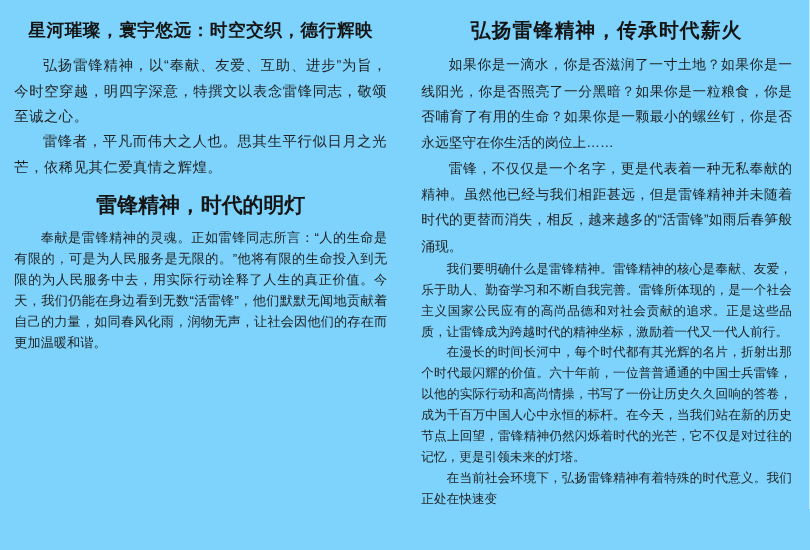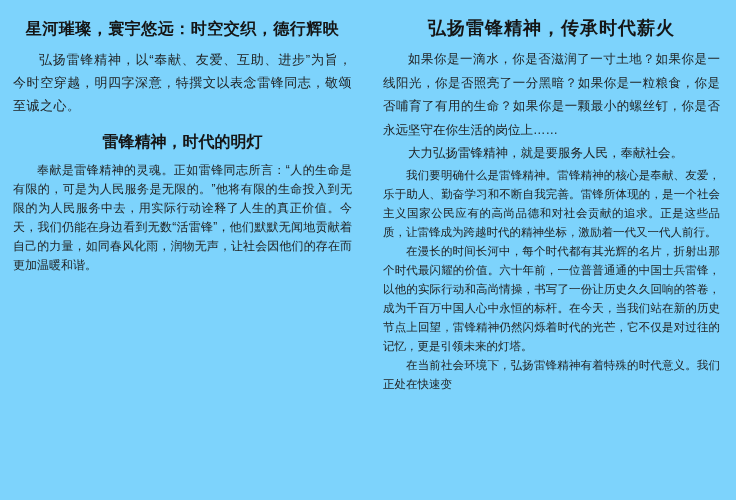--- a/index.html
+++ b/index.html
@@ -60,21 +60,21 @@
   .kai-block { margin-top: 6px; }
   .intro-para {
     font-size: 12.5px;
     line-height: 23.5px;
     text-align: justify;
     text-indent: 2em;
   }
   .intro-block { margin-top: 6px; }
   .section-heading {
     margin: 14px 0 8px 0;
-    font-size: 16px;
+    font-size: 19px;
     line-height: 22px;
     font-weight: bold;
     text-align: center;
     color: #151515;
   }
   .page-right .section-heading {
     margin-top: 14px;
     font-size: 14px;
   }
   .song-para {
@@ -91,36 +91,37 @@
 </head>
 <body>
 
 <div class="canvas">
 
   <div class="page page-left">
     <h1 class="essay-title">星河璀璨，寰宇悠远：时空交织，德行辉映</h1>
 
     <div class="kai-block">
       <p class="kai-para">弘扬雷锋精神，以“奉献、友爱、互助、进步”为旨，今时空穿越，明四字深意，特撰文以表念雷锋同志，敬颂至诚之心。</p>
+      <p class="kai-para">雷锋者，平凡而伟大之人也。思其生平行似日月之光芒，依稀见其仁爱真情之辉煌。</p>
     </div>
 
     <h2 class="section-heading">雷锋精神，时代的明灯</h2>
 
     <div>
       <p class="song-para">奉献是雷锋精神的灵魂。正如雷锋同志所言：“人的生命是有限的，可是为人民服务是无限的。”他将有限的生命投入到无限的为人民服务中去，用实际行动诠释了人生的真正价值。今天，我们仍能在身边看到无数“活雷锋”，他们默默无闻地贡献着自己的力量，如同春风化雨，润物无声，让社会因他们的存在而更加温暖和谐。</p>
 
     </div>
   </div>
 
   <div class="page page-right">
     <h1 class="essay-title">弘扬雷锋精神，传承时代薪火</h1>
 
     <div class="intro-block">
       <p class="intro-para">如果你是一滴水，你是否滋润了一寸土地？如果你是一线阳光，你是否照亮了一分黑暗？如果你是一粒粮食，你是否哺育了有用的生命？如果你是一颗最小的螺丝钉，你是否永远坚守在你生活的岗位上……</p>
-      <p class="intro-para">大力弘扬雷锋精神，就是要服务人民，奉献社会。</p>
+      <p class="intro-para">雷锋，不仅仅是一个名字，更是代表着一种无私奉献的精神。虽然他已经与我们相距甚远，但是雷锋精神并未随着时代的更替而消失，相反，越来越多的“活雷锋”如雨后春笋般涌现。</p>
     </div>
 
 
     <div>
       <p class="song-para">我们要明确什么是雷锋精神。雷锋精神的核心是奉献、友爱，乐于助人、勤奋学习和不断自我完善。雷锋所体现的，是一个社会主义国家公民应有的高尚品德和对社会贡献的追求。正是这些品质，让雷锋成为跨越时代的精神坐标，激励着一代又一代人前行。</p>
       <p class="song-para">在漫长的时间长河中，每个时代都有其光辉的名片，折射出那个时代最闪耀的价值。六十年前，一位普普通通的中国士兵雷锋，以他的实际行动和高尚情操，书写了一份让历史久久回响的答卷，成为千百万中国人心中永恒的标杆。在今天，当我们站在新的历史节点上回望，雷锋精神仍然闪烁着时代的光芒，它不仅是对过往的记忆，更是引领未来的灯塔。</p>
       <p class="song-para">在当前社会环境下，弘扬雷锋精神有着特殊的时代意义。我们正处在快速变</p>
     </div>
   </div>
 

